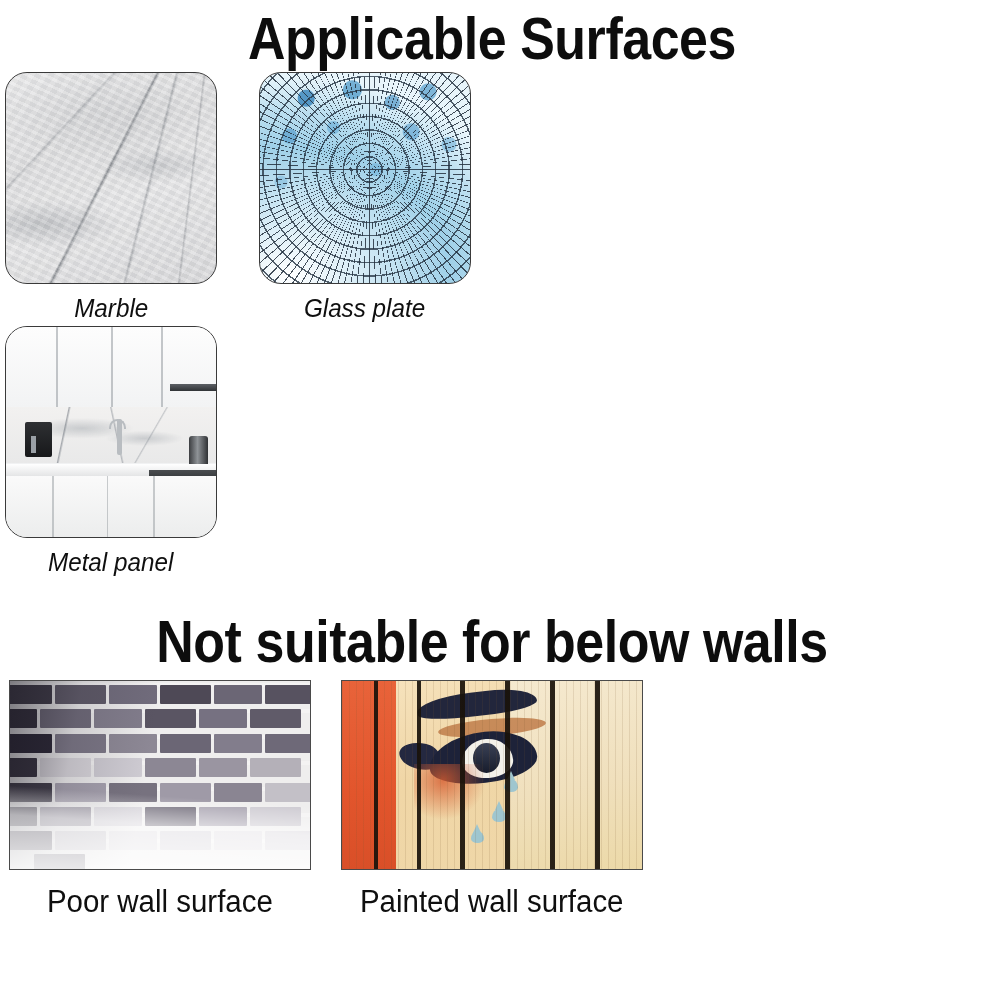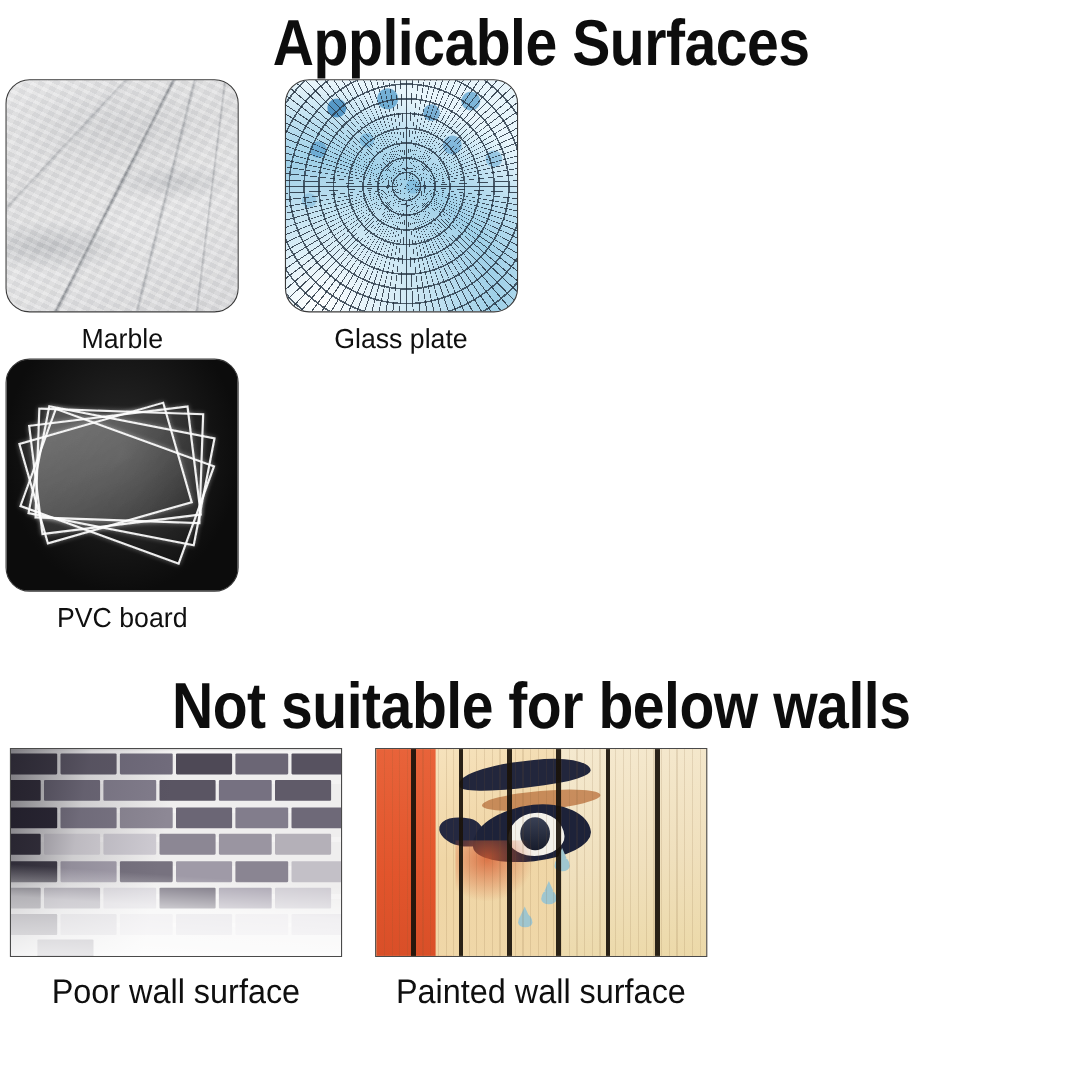--- a/index.html
+++ b/index.html
@@ -40,20 +40,21 @@
     box-sizing: border-box;
   }
 
   
   .grid {
     display: grid;
     grid-template-columns: repeat(4, 1fr);
     column-gap: 32px;
     padding: 0 0px;
     box-sizing: border-box;
+    font-style: italic;
   }
   #grid-row-1 { height: 254px; }
   #grid-row-2 { height: 262px; }
 
   .cell {
     display: flex;
     flex-direction: column;
     align-items: center;
   }
   .swatch {
@@ -500,32 +501,44 @@
     </div>
     <div class="cell-label">Glass plate</div>
   </div>
 
 
 </div>
 
 <div class="grid" id="grid-row-2">
 
 
-
-
   <div class="cell">
-    <div class="swatch tex-pvc">
-      <div class="pvc-sheet" style="left:10%;top:26%;width:64%;height:44%;transform:rotate(-16deg);"></div>
-      <div class="pvc-sheet" style="left:12%;top:24%;width:68%;height:46%;transform:rotate(-7deg);"></div>
-      <div class="pvc-sheet" style="left:13%;top:22%;width:70%;height:46%;transform:rotate(2deg);"></div>
-      <div class="pvc-sheet" style="left:13%;top:26%;width:72%;height:46%;transform:rotate(11deg);"></div>
-      <div class="pvc-sheet" style="left:11%;top:32%;width:72%;height:44%;transform:rotate(20deg);"></div>
+    <div class="swatch tex-kitchen">
+      <div class="k k-upper"></div>
+      <div class="k k-upper-seam" style="left:24%;"></div>
+      <div class="k k-upper-seam" style="left:50%;"></div>
+      <div class="k k-upper-seam" style="left:74%;"></div>
+      <div class="k k-shelf"></div>
+      <div class="k k-splash">
+        <div class="k-splash-vein"></div>
+      </div>
+      <div class="k k-faucet"></div>
+      <div class="k k-coffee"></div>
+      <div class="k k-kettle"></div>
+      <div class="k k-counter"></div>
+      <div class="k k-hob"></div>
+      <div class="k k-lower"></div>
+      <div class="k k-lower-seam" style="left:22%;"></div>
+      <div class="k k-lower-seam" style="left:48%;"></div>
+      <div class="k k-lower-seam" style="left:70%;"></div>
     </div>
-    <div class="cell-label">PVC board</div>
+    <div class="cell-label">Metal panel</div>
   </div>
+
+
 
 </div>
 
 <div class="heading" id="heading-not-suitable">Not suitable for below walls</div>
 
 <div id="bottom-row">
 
   <div class="bcell">
     <div class="bphoto tex-brick">
       <div class="mortar"></div>

